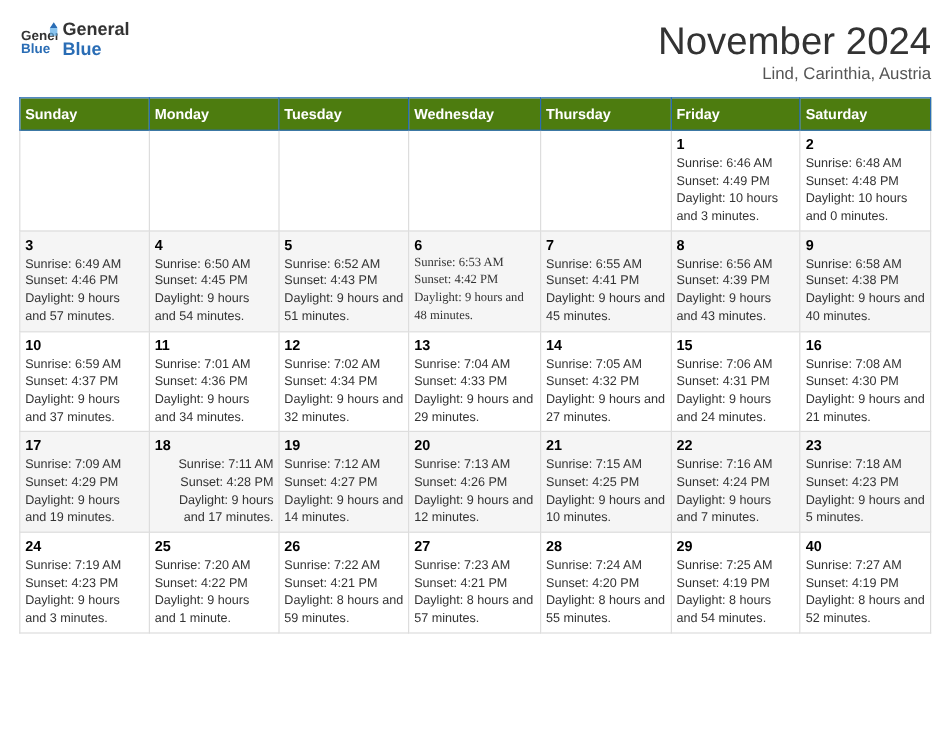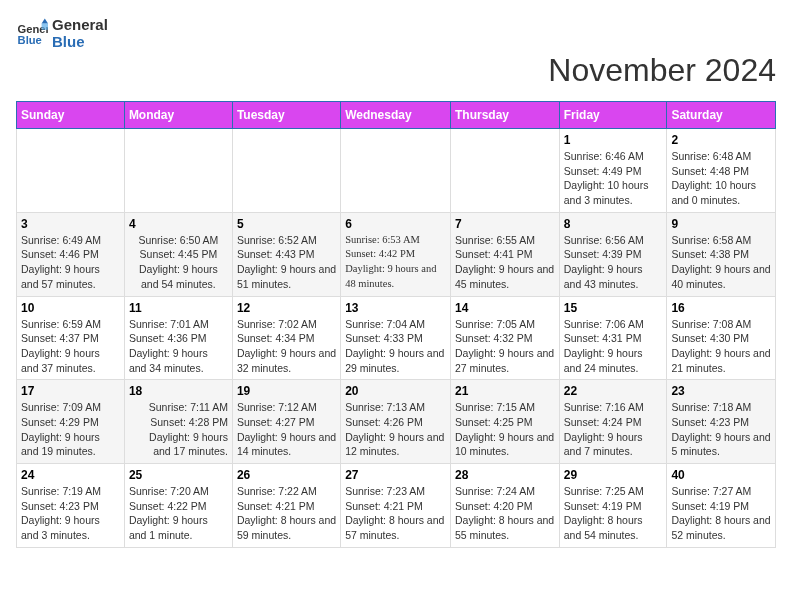--- a/index.html
+++ b/index.html
@@ -25,33 +25,32 @@
       width: 32px;
       height: 32px;
     }
     .title-block {
       text-align: right;
     }
     .month-title {
       font-size: 32px;
       font-weight: normal;
       color: #333;
-      margin-top: 36px;
     }
     .subtitle {
       font-size: 14px;
       color: #555;
     }
     .calendar {
       width: 100%;
       border-collapse: collapse;
       font-size: 11px;
     }
     .calendar th {
-      background: #d946ef;
+      background: #4d7c0f;
       color: #fff;
       padding: 6px 4px;
       text-align: left;
       font-size: 12px;
       border: 1px solid #2a6db5;
     }
     .calendar td {
       border: 1px solid #ddd;
       vertical-align: top;
       padding: 4px;
@@ -88,20 +87,21 @@
       <polygon points="32,8 40,8 36,2" fill="#2a6db5"></polygon>
       <polygon points="32,8 40,8 40,16 32,16" fill="#5aadea" opacity="0.7"></polygon>
     </svg>
     <div>
       <div style="font-size:15px;font-weight:bold;color:#333;">General</div>
       <div style="font-size:15px;font-weight:bold;color:#2a6db5;">Blue</div>
     </div>
   </div>
   <div class="title-block">
     <div class="month-title">November 2024</div>
+    <div class="subtitle">Lind, Carinthia, Austria</div>
   </div>
 </div>
 
 <table class="calendar">
   <thead>
     <tr>
     <th>Sunday</th>
         <th>Monday</th>
         <th>Tuesday</th>
         <th>Wednesday</th>
@@ -132,21 +132,21 @@
       </tr>
       <tr>
         <td>
           <span class="day-num">3</span>
           <div class="day-info" style="white-space: pre-line;">Sunrise: 6:49 AM
 Sunset: 4:46 PM
 Daylight: 9 hours and 57 minutes.</div>
         </td>
         <td>
           <span class="day-num">4</span>
-          <div class="day-info" style="white-space: pre-line; text-align: center;">Sunrise: 6:50 AM
+          <div class="day-info" style="white-space: pre-line;">Sunrise: 6:50 AM
 Sunset: 4:45 PM
 Daylight: 9 hours and 54 minutes.</div>
         </td>
         <td>
           <span class="day-num">5</span>
           <div class="day-info" style="white-space: pre-line;">Sunrise: 6:52 AM
 Sunset: 4:43 PM
 Daylight: 9 hours and 51 minutes.</div>
         </td>
         <td>

